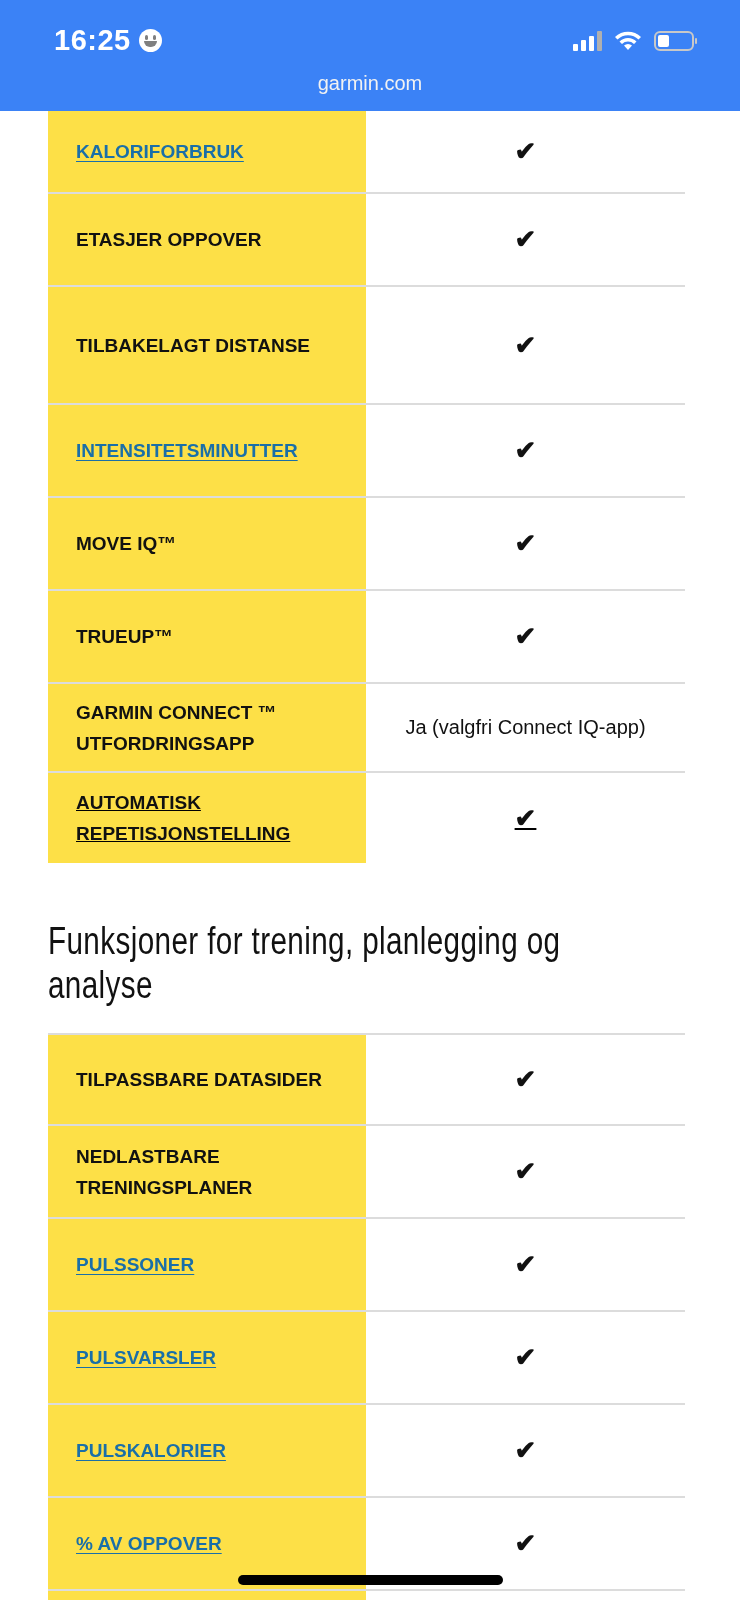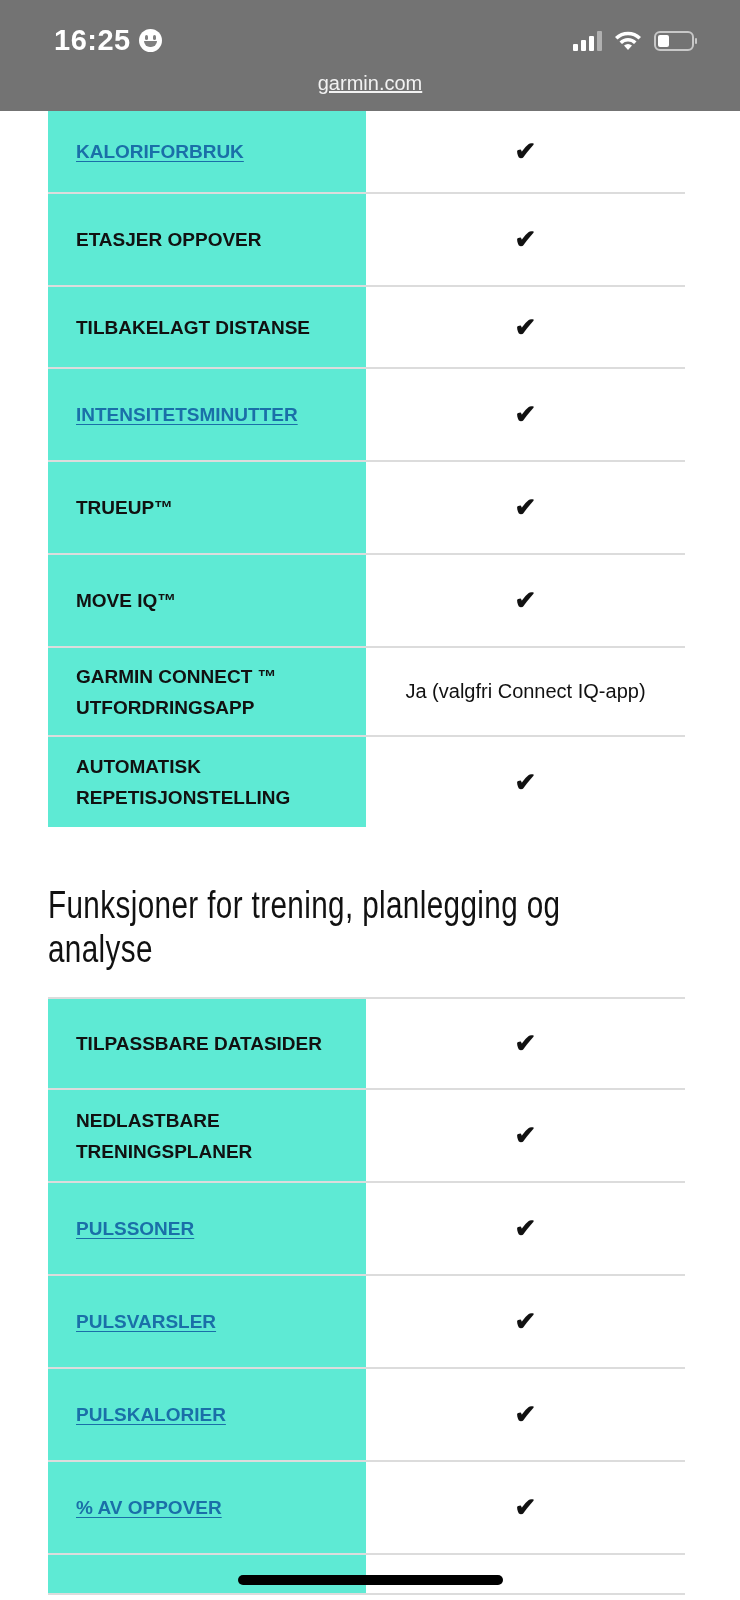--- a/index.html
+++ b/index.html
@@ -3,21 +3,21 @@
 <meta charset="utf-8">
 <style>
   html, body { margin: 0; padding: 0; }
   body {
     width: 740px; height: 1600px; overflow: hidden; position: relative;
     background: #ffffff;
     font-family: "Liberation Sans", sans-serif;
   }
   .topbar {
     position: absolute; left: 0; top: 0; width: 740px; height: 111px;
-    background: #737373; color: #fff;
+    background: #3b82f6; color: #fff;
   }
   .time {
     position: absolute; left: 54px; top: 24px; font-size: 29px; font-weight: 600;
     letter-spacing: 0.5px; display: flex; align-items: center;
   }
   .smiley {
     display: inline-block; width: 23px; height: 23px; border-radius: 50%;
     background: #fff; margin-left: 8px; position: relative;
   }
   .smiley::before, .smiley::after {
@@ -34,32 +34,32 @@
   .signal span { width: 5px; background: #fff; border-radius: 1px; }
   .signal span.dim { background: #b0b0b0; }
   .battery {
     width: 40px; height: 20px; border: 2px solid #c8c8c8; border-radius: 6px;
     position: relative; box-sizing: border-box;
   }
   .battery .level { position: absolute; left: 2px; top: 2px; width: 11px; height: 12px; background: #fff; border-radius: 2px; }
   .battery::after { content: ""; position: absolute; right: -5px; top: 5px; width: 2px; height: 6px; background: #c8c8c8; border-radius: 1px; }
   .url {
     position: absolute; left: 0; width: 740px; top: 72px; text-align: center;
-    font-size: 20px; color: #f2f2f2; text-decoration: underline;
+    font-size: 20px; color: #f2f2f2;
   }
   .content { position: absolute; left: 48px; top: 111px; width: 637px; }
   table { border-collapse: collapse; width: 637px; }
   td { padding: 0; }
   td.label {
-    width: 318px; background: #5eead4; padding-left: 28px; box-sizing: border-box;
+    width: 318px; background: #fde047; padding-left: 28px; box-sizing: border-box;
     font-size: 19px; font-weight: 700; line-height: 31px; color: #111;
   }
   td.val { text-align: center; font-size: 20px; color: #111; }
   tr { border-bottom: 2px solid #dcdcdc; }
-  tr.last { border-bottom: none; }
+  tr.last { border-bottom: none; text-decoration: underline; }
   a.link { color: #1a6fa8; text-decoration: underline; text-underline-offset: 3px; }
   .check { font-size: 26px; font-weight: 700; }
   .section-title {
     margin: 42px 0 26px 0; font-family: "Liberation Sans", sans-serif;
     font-size: 36px; line-height: 44px; color: #111; transform: scaleX(0.82);
     transform-origin: left; width: 780px; font-weight: 400; letter-spacing: 0.5px;
   }
   .table2 { border-top: 2px solid #dcdcdc; }
   .home-indicator {
     position: absolute; left: 238px; top: 1575px; width: 265px; height: 10px;
@@ -99,34 +99,34 @@
   <table>
     <tbody>
         <tr style="height:82px">
       <td class="label"><a class="link">KALORIFORBRUK</a></td>
       <td class="val"><span class="check">✔</span></td>
     </tr>
     <tr style="height:93px">
       <td class="label">ETASJER OPPOVER</td>
       <td class="val"><span class="check">✔</span></td>
     </tr>
-    <tr style="height:82px">
+    <tr style="height:118px">
       <td class="label">TILBAKELAGT DISTANSE</td>
       <td class="val"><span class="check">✔</span></td>
     </tr>
     <tr style="height:93px">
       <td class="label"><a class="link">INTENSITETSMINUTTER</a></td>
       <td class="val"><span class="check">✔</span></td>
     </tr>
     <tr style="height:93px">
-      <td class="label">TRUEUP™</td>
+      <td class="label">MOVE IQ™</td>
       <td class="val"><span class="check">✔</span></td>
     </tr>
     <tr style="height:93px">
-      <td class="label">MOVE IQ™</td>
+      <td class="label">TRUEUP™</td>
       <td class="val"><span class="check">✔</span></td>
     </tr>
     <tr style="height:89px">
       <td class="label" style="padding-right:52px">GARMIN CONNECT ™ UTFORDRINGSAPP</td>
       <td class="val">Ja (valgfri Connect IQ-app)</td>
     </tr>
     <tr class="last" style="height:91px">
       <td class="label" style="padding-right:60px">AUTOMATISK REPETISJONSTELLING</td>
       <td class="val"><span class="check">✔</span></td>
     </tr>

